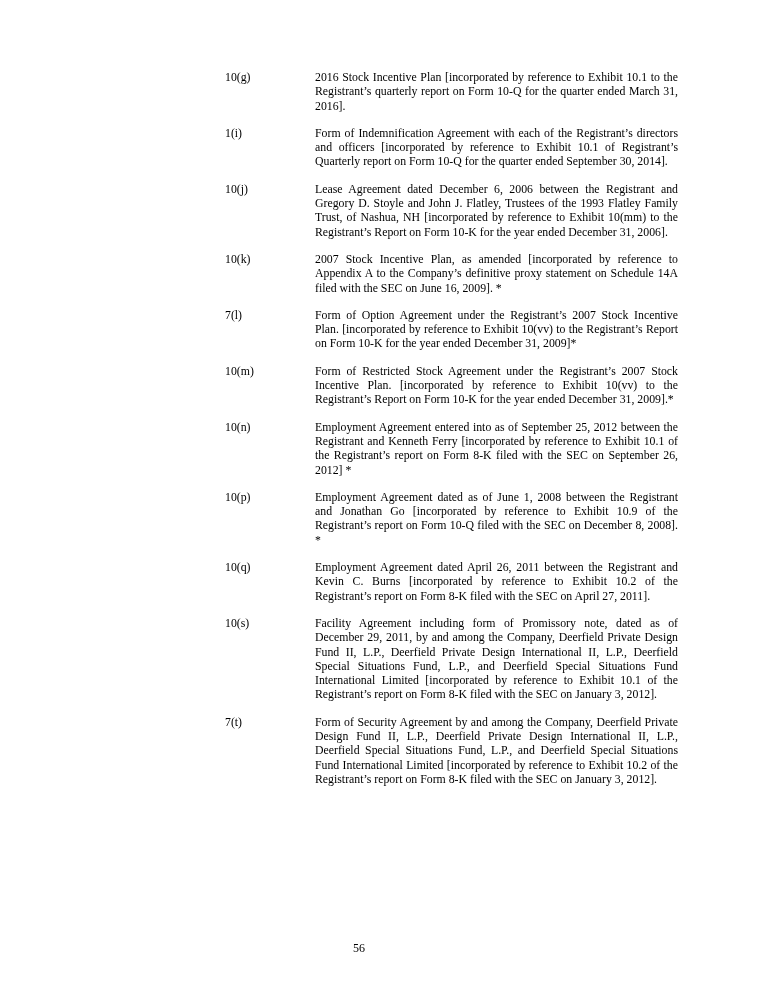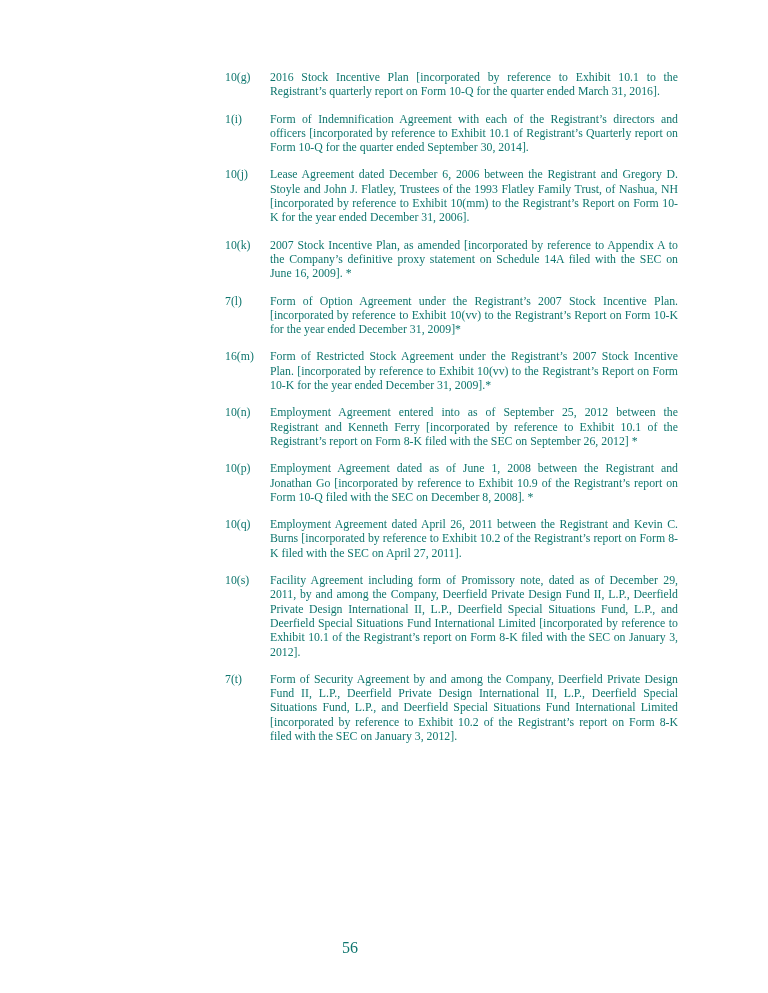--- a/index.html
+++ b/index.html
@@ -2,21 +2,21 @@
 <html><head>
 <meta charset="utf-8">
 <style>
   html, body { margin: 0; padding: 0; background: #ffffff; }
   .page {
     position: relative;
     width: 700px;
     height: 993px;
     background: #ffffff;
     font-family: "Liberation Serif", serif;
-    color: #0f766e;
+    color: #000000;
     overflow: hidden;
   }
   .content {
     position: absolute;
     left: 225px;
     top: 70px;
     width: 453px;
   }
   .exhibit-row {
     display: flex;
@@ -26,29 +26,31 @@
     line-height: 14.3px;
   }
   .exhibit-num {
     flex: 0 0 45px;
     width: 45px;
   }
   .exhibit-text {
     flex: 1 1 auto;
     width: 408px;
     text-align: justify;
+    margin-left: 45px;
   }
   .page-number {
     position: absolute;
     left: 0;
     top: 941px;
     width: 100%;
     text-align: center;
-    font-size: 16px;
+    font-size: 12px;
     line-height: 14px;
+    padding-left: 9px;
   }
 </style>
 </head>
 <body>
 
 <div class="page">
   <div class="content" id="exhibit-list">
   <div class="exhibit-row">
     <div class="exhibit-num">10(g)</div>
     <div class="exhibit-text">2016 Stock Incentive Plan [incorporated by reference to Exhibit 10.1 to the Registrant’s quarterly report on Form 10-Q for the quarter ended March 31, 2016].</div>
@@ -69,21 +71,21 @@
     <div class="exhibit-num">10(k)</div>
     <div class="exhibit-text">2007 Stock Incentive Plan, as amended [incorporated by reference to Appendix A to the Company’s definitive proxy statement on Schedule 14A filed with the SEC on June 16, 2009]. *</div>
   </div>
 
   <div class="exhibit-row">
     <div class="exhibit-num">7(l)</div>
     <div class="exhibit-text">Form of Option Agreement under the Registrant’s 2007 Stock Incentive Plan. [incorporated by reference to Exhibit 10(vv) to the Registrant’s Report on Form 10-K for the year ended December 31, 2009]*</div>
   </div>
 
   <div class="exhibit-row">
-    <div class="exhibit-num">16(m)</div>
+    <div class="exhibit-num">10(m)</div>
     <div class="exhibit-text">Form of Restricted Stock Agreement under the Registrant’s 2007 Stock Incentive Plan. [incorporated by reference to Exhibit 10(vv) to the Registrant’s Report on Form 10-K for the year ended December 31, 2009].*</div>
   </div>
 
   <div class="exhibit-row">
     <div class="exhibit-num">10(n)</div>
     <div class="exhibit-text">Employment Agreement entered into as of September 25, 2012 between the Registrant and Kenneth Ferry [incorporated by reference to Exhibit 10.1 of the Registrant’s report on Form 8-K filed with the SEC on September 26, 2012] *</div>
   </div>
 
 
   <div class="exhibit-row">

